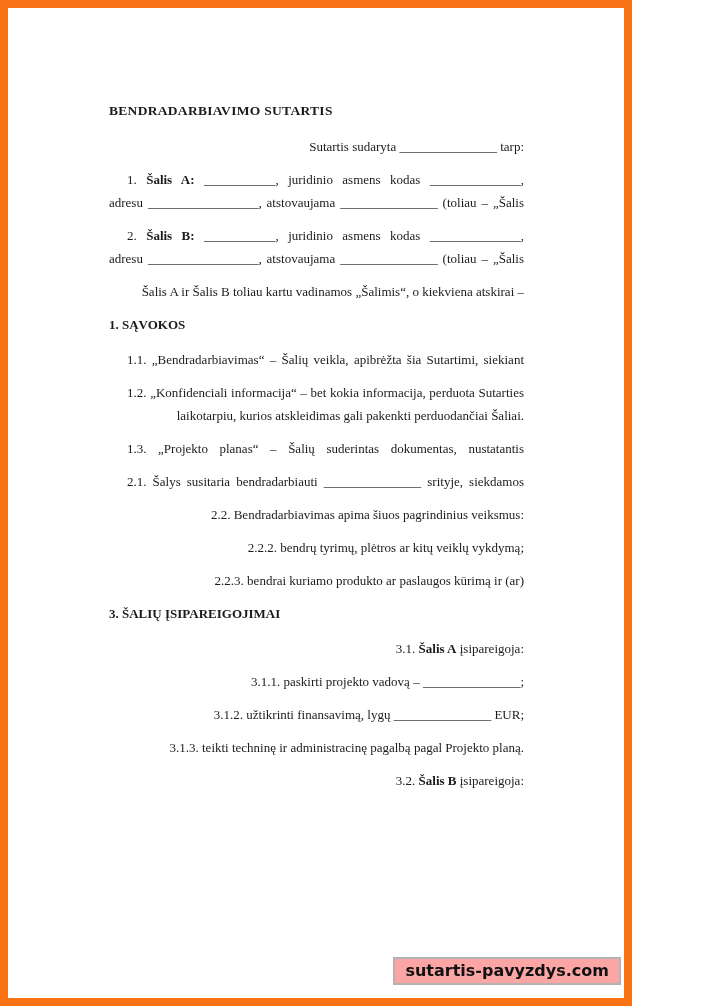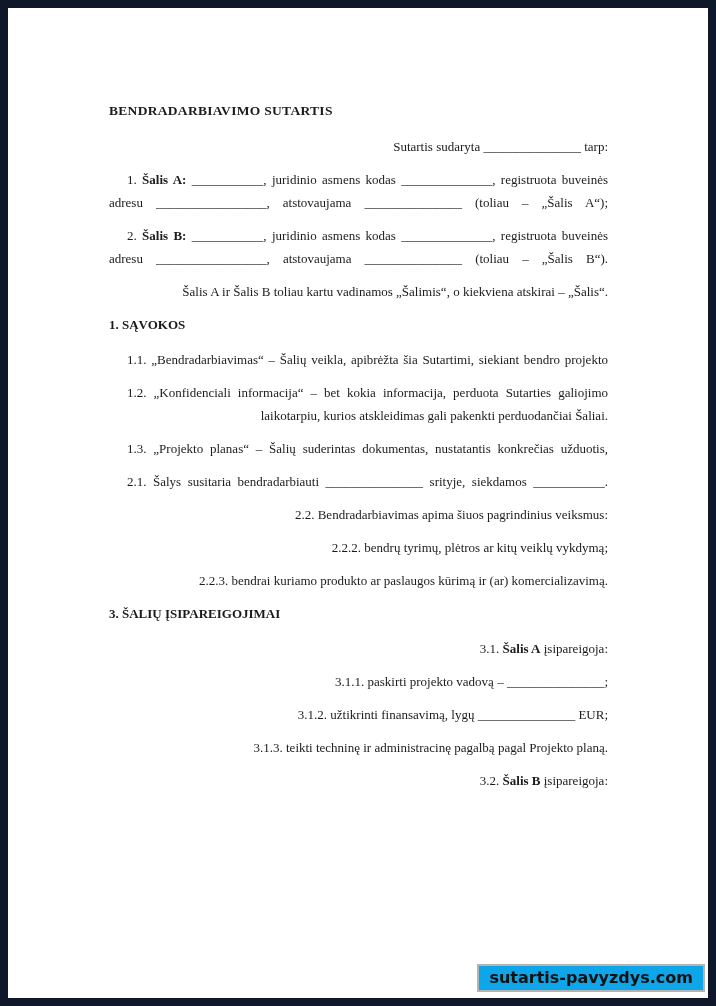--- a/index.html
+++ b/index.html
@@ -1,21 +1,21 @@
 <!DOCTYPE html>
 <html><head>
 <meta charset="utf-8">
 <style>
   html, body { margin: 0; padding: 0; background: #ffffff; }
   .page {
     position: relative;
-    width: 716px;
+    width: 632px;
     height: 1006px;
     box-sizing: border-box;
-    border: 8px solid #0f172a;
+    border: 8px solid #f97316;
     background: #ffffff;
     font-family: "Liberation Serif", serif;
     font-size: 13px;
     color: #1b1b1b;
     overflow: hidden;
   }
   .doc {
     padding: 91px 100px 0 101px;
   }
   .title {
@@ -41,22 +41,22 @@
   .jl {
     text-align: justify;
     text-align-last: justify;
   }
   
   .ind { text-indent: 18px; }
   .b { font-weight: bold; }
   .watermark {
     position: absolute;
     right: 3px;
-    bottom: 6px;
-    background: #0ea5e9;
+    bottom: 13px;
+    background: #fca5a5;
     border: 2px solid #b3b3b3;
     padding: 2px 10px 3px 10px;
     font-family: "DejaVu Sans", sans-serif;
     font-weight: bold;
     font-size: 16px;
     color: #111111;
     white-space: nowrap;
   }
 </style>
 </head>

